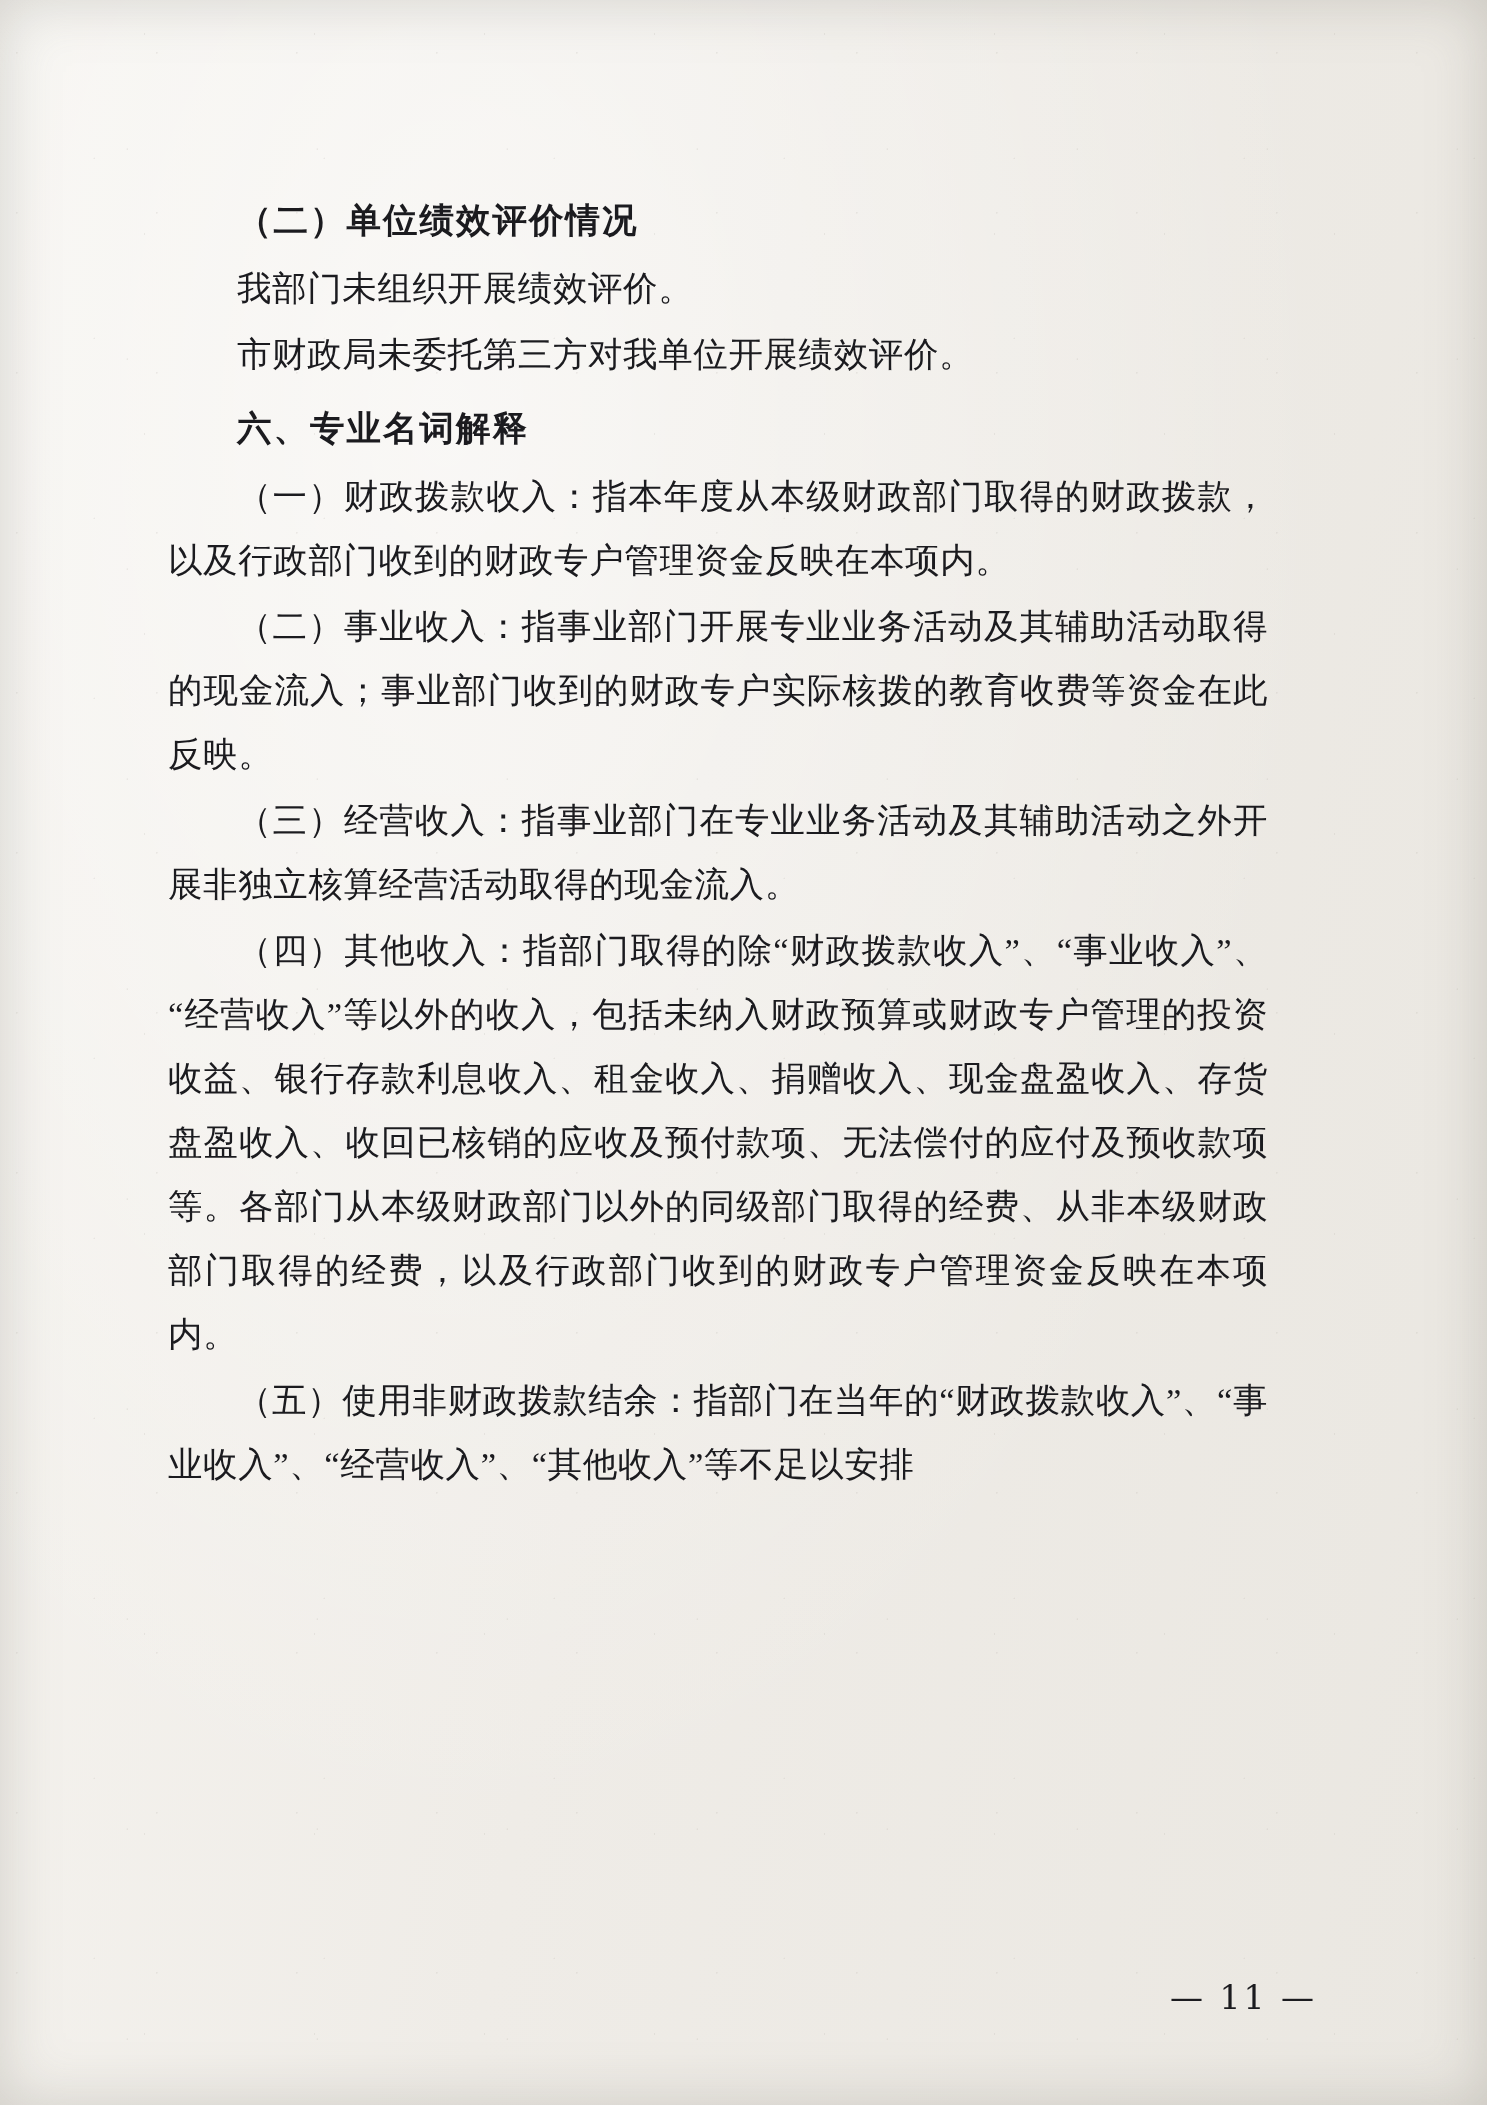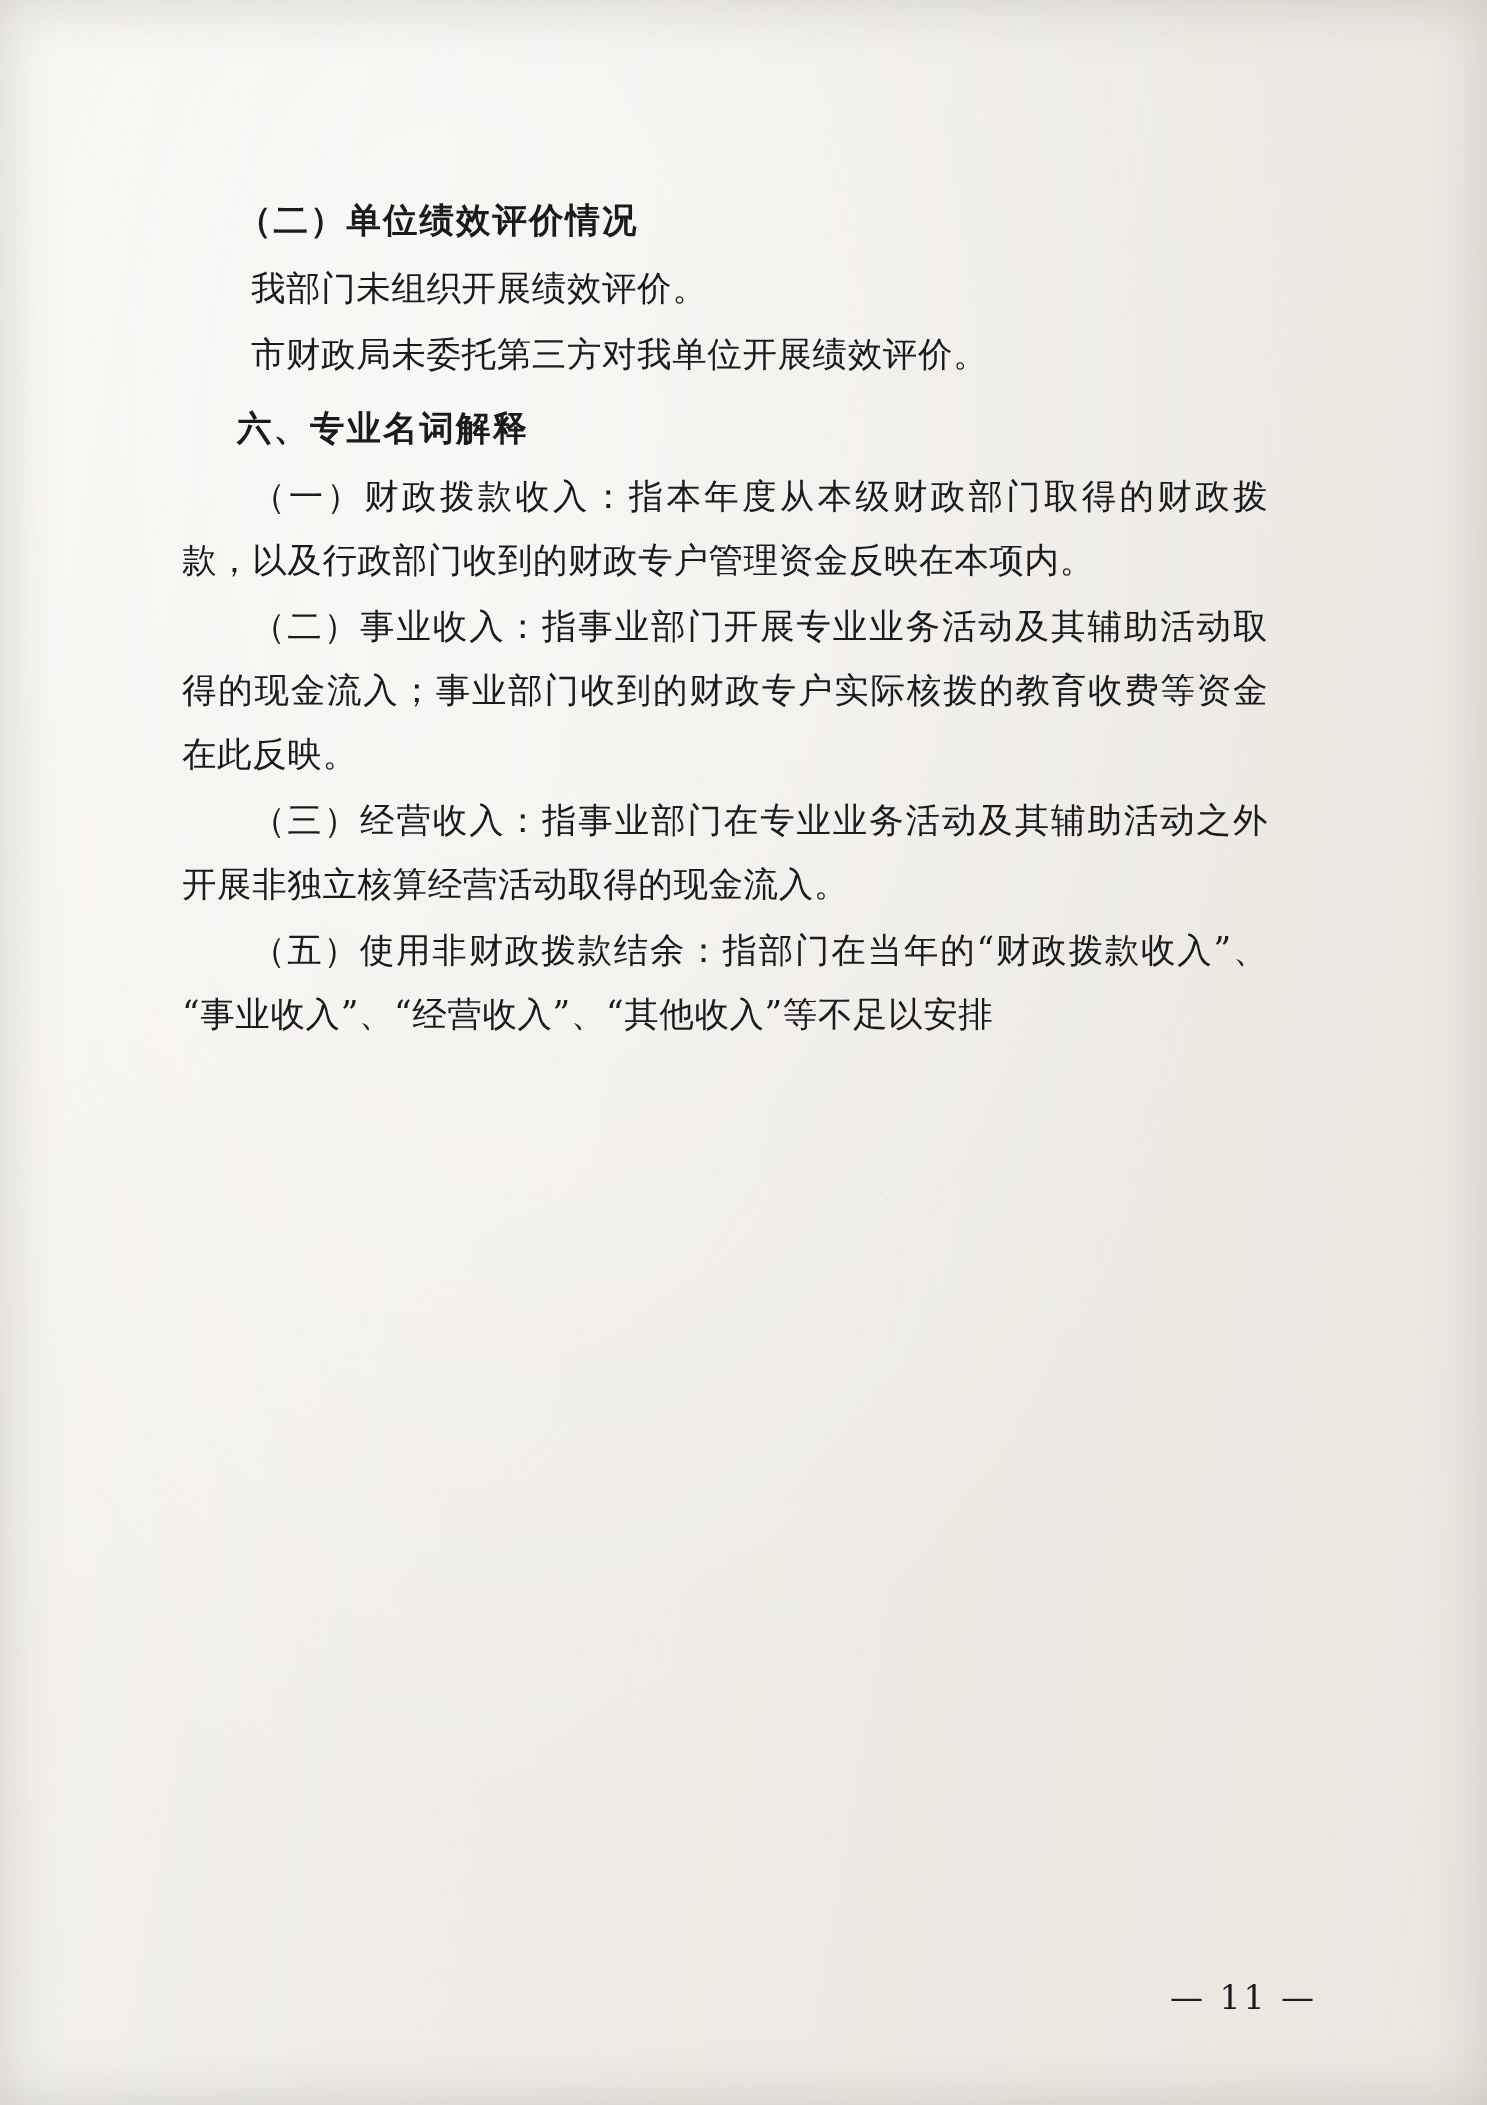--- a/index.html
+++ b/index.html
@@ -40,22 +40,23 @@
   .doc-text {
     font-family: "DejaVu Serif", "Liberation Serif", serif;
     color: #1b1b1f;
     font-size: 34.5px;
     line-height: 64px;
     letter-spacing: 0.6px;
     text-align: justify;
     text-justify: inter-character;
   }
   p.para {
-    margin: 0 0 2px 14px;
+    margin: 0 0 2px 0;
     text-indent: 2em;
+    font-family: Liberation Serif, serif;
   }
   p.heading {
     margin: 10px 0 4px 0;
     text-indent: 2em;
     font-weight: bold;
     letter-spacing: 2px;
   }
   .page-number {
     position: absolute;
     right: 170px;
@@ -88,18 +89,19 @@
   <div class="speckle"></div>
 
   <div class="content doc-text">
     <p class="heading">（二）单位绩效评价情况</p>
     <p class="para">我部门未组织开展绩效评价。</p>
     <p class="para">市财政局未委托第三方对我单位开展绩效评价。</p>
     <p class="heading">六、专业名词解释</p>
     <p class="para">（一）财政拨款收入：指本年度从本级财政部门取得的财政拨款，以及行政部门收到的财政专户管理资金反映在本项内。</p>
     <p class="para">（二）事业收入：指事业部门开展专业业务活动及其辅助活动取得的现金流入；事业部门收到的财政专户实际核拨的教育收费等资金在此反映。</p>
     <p class="para">（三）经营收入：指事业部门在专业业务活动及其辅助活动之外开展非独立核算经营活动取得的现金流入。</p>
+    <p class="para">（四）其他收入：指部门取得的除“财政拨款收入”、“事业收入”、“经营收入”等以外的收入，包括未纳入财政预算或财政专户管理的投资收益、银行存款利息收入、租金收入、捐赠收入、现金盘盈收入、存货盘盈收入、收回已核销的应收及预付款项、无法偿付的应付及预收款项等。各部门从本级财政部门以外的同级部门取得的经费、从非本级财政部门取得的经费，以及行政部门收到的财政专户管理资金反映在本项内。</p>
     <p class="para">（五）使用非财政拨款结余：指部门在当年的“财政拨款收入”、“事业收入”、“经营收入”、“其他收入”等不足以安排</p>
   </div>
 
   <div class="page-number">— 11 —</div>
   <div class="edge-shadow"></div>
 </div>
 
 </body></html>

